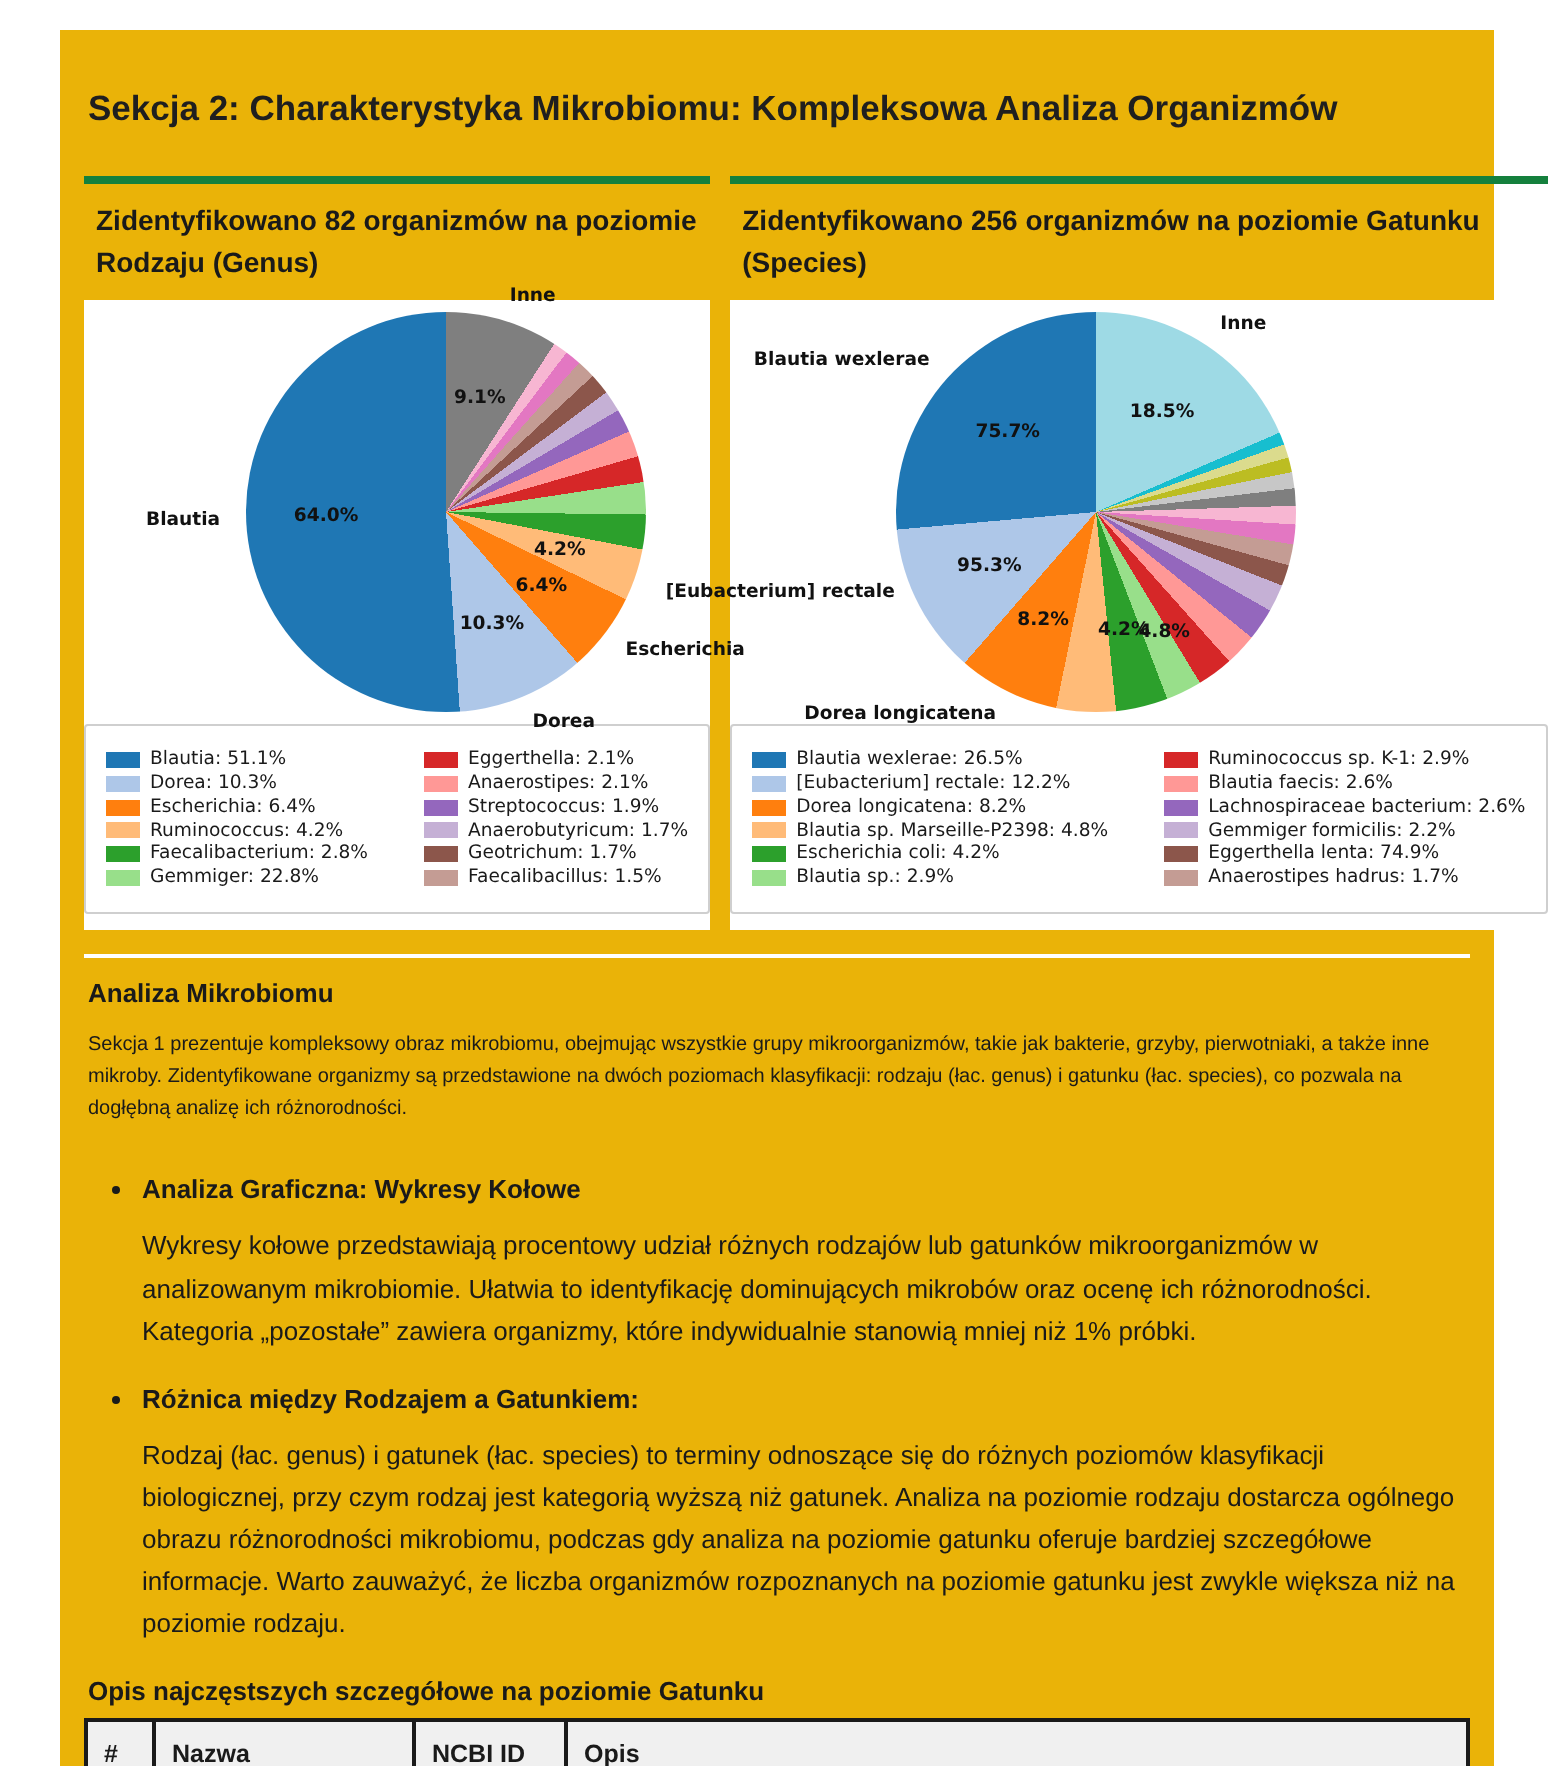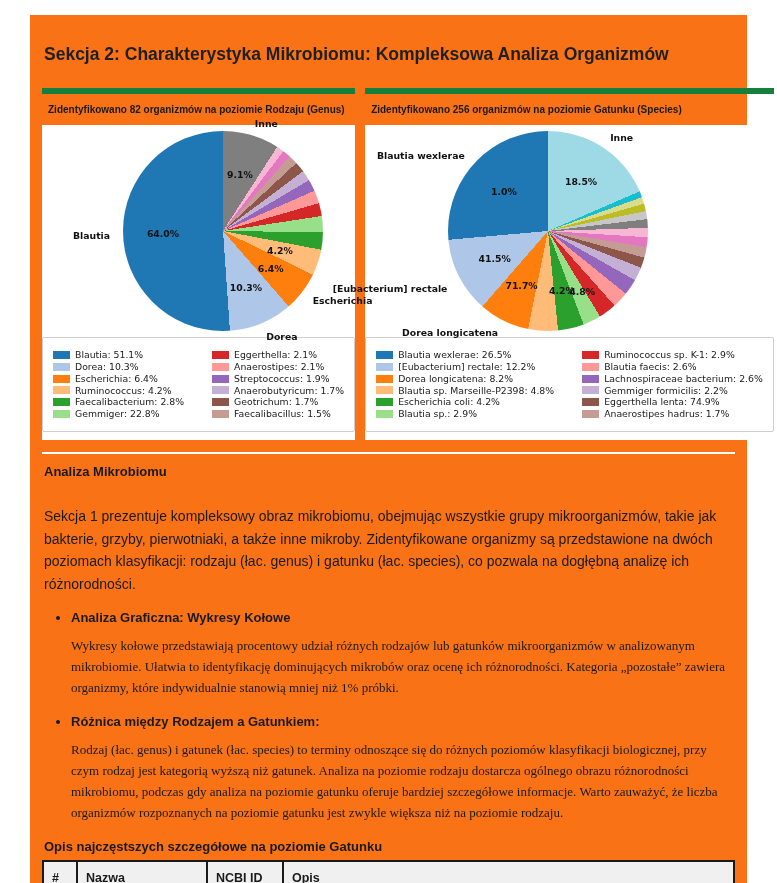--- a/index.html
+++ b/index.html
@@ -1,56 +1,56 @@
 <!DOCTYPE html>
 <html lang="pl"><head>
 <meta charset="utf-8">
 <style>
   * { box-sizing: border-box; margin: 0; padding: 0; }
   html, body { width: 777px; height: 883px; overflow: hidden; background: #ffffff; }
   body { font-family: "Liberation Sans", sans-serif; color: #1a1a1a; }
 
-  .card { margin: 15px 30px 0 30px; background: #f97316; padding: 16px 12px 0 12px; height: 868px; }
+  .card { margin: 15px 30px 0 30px; background: #eab308; padding: 16px 12px 0 12px; height: 868px; }
 
   h1.section-title {
     font-size: 17.5px; font-weight: bold; line-height: 1.55;
     max-width: 660px; margin: 10px 2px 20px 2px; color: #1f1f1f;
   }
 
   .charts-grid { display: grid; grid-template-columns: 1fr 1fr; column-gap: 10px; }
 
   .col-header {
-    font-size: 10px; font-weight: bold; line-height: 1.5;
-    padding: 8px 6px; border-top: 6px solid #15803d; border-bottom: 2px solid #ffffff;
+    font-size: 14px; font-weight: bold; line-height: 1.5;
+    padding: 8px 6px; border-top: 4px solid #15803d; border-bottom: 2px solid #ffffff;
   }
 
   .chart-title { font-size: 13px; margin: 10px 2px 6px 2px; color: #222; }
 
   .chart-box { background: #ffffff; padding-bottom: 8px; }
 
   .pie-area { position: relative; height: 208px; font-family: "DejaVu Sans", sans-serif; }
   .pie { position: absolute; width: 200px; height: 200px; border-radius: 50%; }
   .pie-label { position: absolute; font-size: 9.3px; font-weight: 600; color: #111; white-space: nowrap; }
 
   .legend {
     margin: 2px auto 0 auto; width: fit-content; background: #fff;
     border: 1px solid #cfcfcf; border-radius: 2px; padding: 11px 10px;
     display: grid; grid-auto-flow: column; grid-template-rows: repeat(6, 11.8px);
     column-gap: 28px; row-gap: 0; font-family: "DejaVu Sans", sans-serif;
   }
   .legend-item { display: flex; align-items: center; gap: 5px; font-size: 9.3px; line-height: 11.8px; white-space: nowrap; }
   .legend-swatch { width: 17px; height: 8px; flex: 0 0 auto; }
 
   .analysis { border-top: 2px solid #ffffff; margin-top: 12px; padding: 10px 2px 0 2px; }
-  .analysis h3, .table-heading { font-size: 13px; font-weight: bold; margin-bottom: 26px; }
-  .analysis p.intro { font-size: 14px; line-height: 1.62; margin-bottom: 14px; }
+  .analysis h3, .table-heading { font-size: 13px; font-weight: bold; margin-bottom: 11px; }
+  .analysis p.intro { font-size: 10px; line-height: 1.62; margin-bottom: 24px; }
   .analysis ul { margin-left: 12px; padding-left: 15px; }
   .analysis li { font-size: 13px; margin-bottom: 2px; }
   .analysis li .li-title { font-weight: bold; }
-  .analysis li p { font-size: 13px; line-height: 1.62; font-weight: normal; margin: 10px 0 16px 0; font-family: Liberation Serif, serif; }
+  .analysis li p { font-size: 13px; line-height: 1.62; font-weight: normal; margin: 10px 0 16px 0; }
 
   .table-heading { margin: 2px 2px 6px 2px; }
   table.org-table { width: 100%; border-collapse: collapse; font-size: 12.5px; }
   table.org-table th {
     border: 2px solid #1a1a1a; text-align: left; font-weight: bold;
     padding: 9px 8px; background: #f0f0f0;
   }
   .col-num { width: 34px; } .col-name { width: 130px; } .col-ncbi { width: 76px; }
 </style>
 </head>
@@ -128,25 +128,25 @@
             </div>
           </div>
       </div>
     </div>
 
     <div class="chart-col">
       <div class="col-header">Zidentyfikowano 256 organizmów na poziomie Gatunku (Species)</div>
       <div class="chart-box">
         <div class="pie-area">
           <div class="pie" style="background: conic-gradient(rgb(158, 218, 229) 0%, rgb(158, 218, 229) 18.5%, rgb(23, 190, 207) 18.5%, rgb(23, 190, 207) 19.5%, rgb(219, 219, 141) 19.5%, rgb(219, 219, 141) 20.6%, rgb(188, 189, 34) 20.6%, rgb(188, 189, 34) 21.8%, rgb(199, 199, 199) 21.8%, rgb(199, 199, 199) 23.1%, rgb(127, 127, 127) 23.1%, rgb(127, 127, 127) 24.5%, rgb(247, 182, 210) 24.5%, rgb(247, 182, 210) 26%, rgb(227, 119, 194) 26%, rgb(227, 119, 194) 27.6%, rgb(196, 156, 148) 27.6%, rgb(196, 156, 148) 29.3%, rgb(140, 86, 75) 29.3%, rgb(140, 86, 75) 31%, rgb(197, 176, 213) 31%, rgb(197, 176, 213) 33.2%, rgb(148, 103, 189) 33.2%, rgb(148, 103, 189) 35.8%, rgb(255, 152, 150) 35.8%, rgb(255, 152, 150) 38.4%, rgb(214, 39, 40) 38.4%, rgb(214, 39, 40) 41.3%, rgb(152, 223, 138) 41.3%, rgb(152, 223, 138) 44.2%, rgb(44, 160, 44) 44.2%, rgb(44, 160, 44) 48.4%, rgb(255, 187, 120) 48.4%, rgb(255, 187, 120) 53.2%, rgb(255, 127, 14) 53.2%, rgb(255, 127, 14) 61.4%, rgb(174, 199, 232) 61.4%, rgb(174, 199, 232) 73.6%, rgb(31, 119, 180) 73.6%, rgb(31, 119, 180) 100%); left: 83px; top: 4px;"></div>
-        <span class="pie-label" style="left: 138.749px; top: 63.48px; transform: translate(-50%, -50%);">1.0%</span>
+        <span class="pie-label" style="left: 138.749px; top: 63.48px; transform: translate(-50%, -50%);">75.7%</span>
             <span class="pie-label" style="left: 99.661px; top: 27.6874px; transform: translate(-100%, -50%);">Blautia wexlerae</span>
-            <span class="pie-label" style="left: 129.54px; top: 131.239px; transform: translate(-50%, -50%);">41.5%</span>
-            <span class="pie-label" style="left: 82.3163px; top: 161px; transform: translate(-100%, -50%); text-align: right;">[Eubacterium] rectale</span>
-            <span class="pie-label" style="left: 156.435px; top: 157.798px; transform: translate(-50%, -50%);">71.7%</span>
+            <span class="pie-label" style="left: 129.54px; top: 131.239px; transform: translate(-50%, -50%);">95.3%</span>
+            <span class="pie-label" style="left: 82.3163px; top: 144px; transform: translate(-100%, -50%); text-align: right;">[Eubacterium] rectale</span>
+            <span class="pie-label" style="left: 156.435px; top: 157.798px; transform: translate(-50%, -50%);">8.2%</span>
             <span class="pie-label" style="left: 132.968px; top: 205.32px; transform: translate(-100%, -50%);">Dorea longicatena</span>
             <span class="pie-label" style="left: 179.985px; top: 163.924px; transform: translate(-50%, -50%); margin-left: 37px;">4.8%</span>
             <span class="pie-label" style="left: 196.823px; top: 162.386px; transform: translate(-50%, -50%);">4.2%</span>
             <span class="pie-label" style="left: 215.941px; top: 53.8516px; transform: translate(-50%, -50%);">18.5%</span>
             <span class="pie-label" style="left: 245.04px; top: 9.55377px; transform: translate(0px, -50%);">Inne</span>
           </div>
         <div class="legend">
             <div class="legend-item">
               <span class="legend-swatch" style="background: rgb(31, 119, 180);"></span>
               <span>Blautia wexlerae: 26.5%</span>

